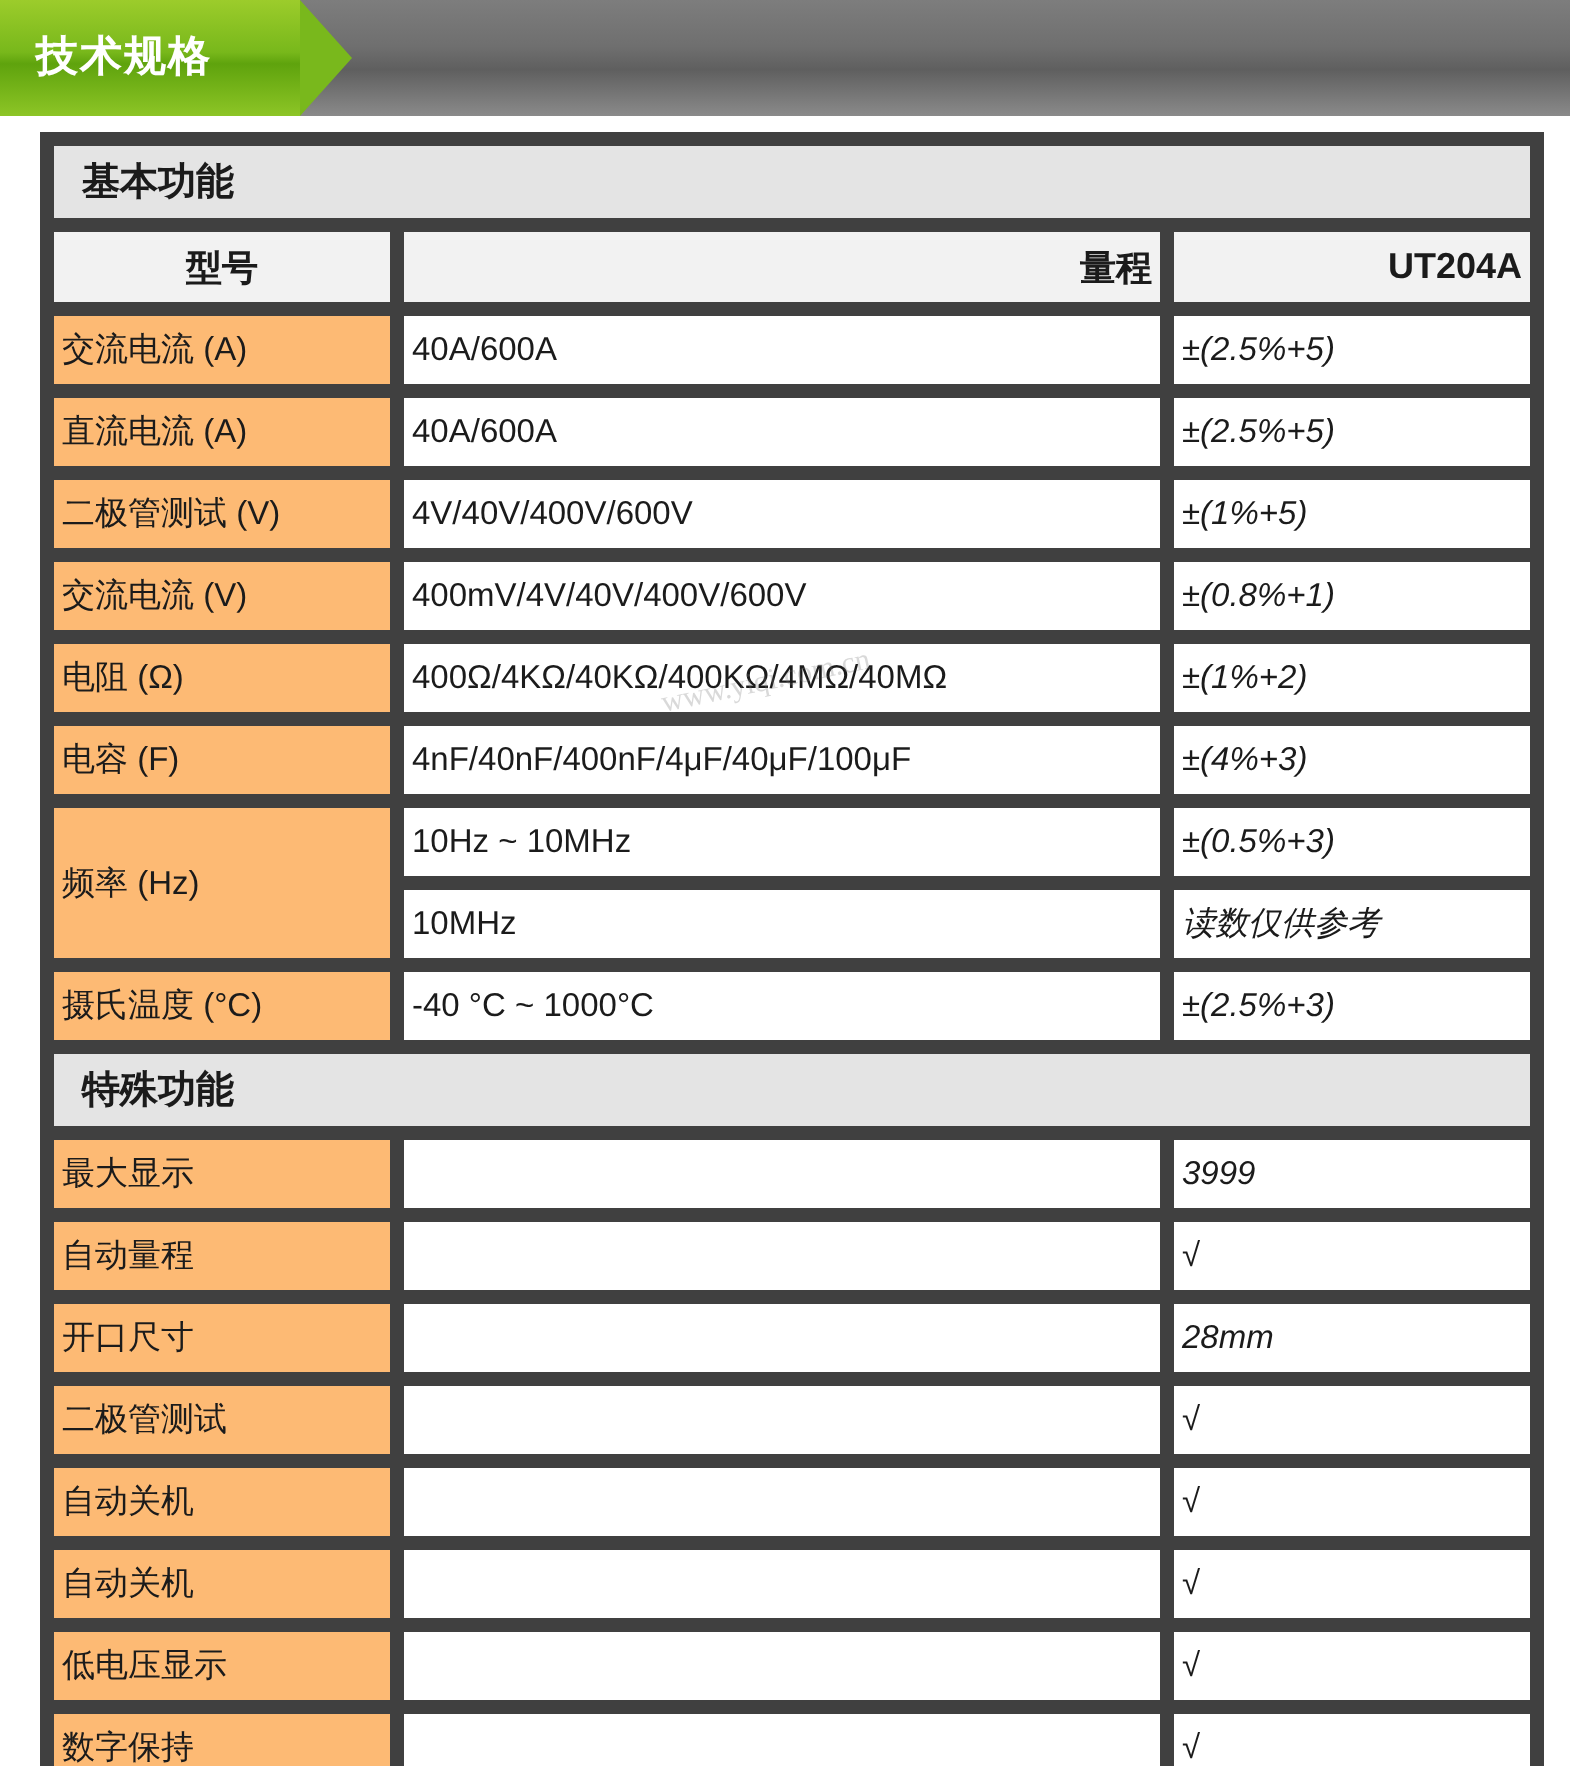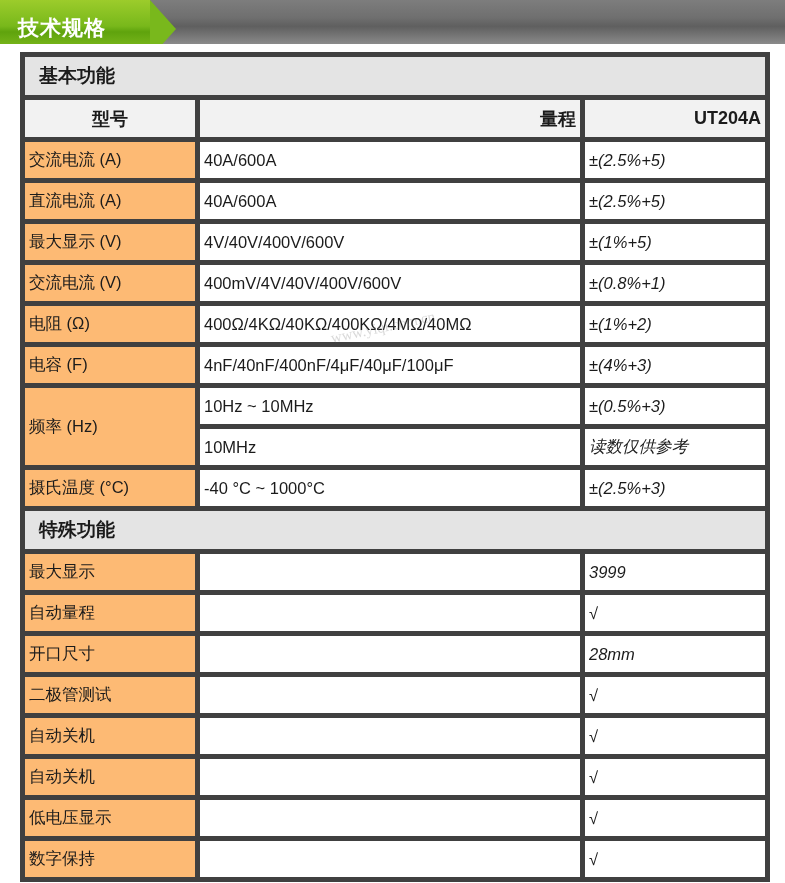--- a/index.html
+++ b/index.html
@@ -12,21 +12,21 @@
     background: #ffffff;
     font-family: "Liberation Sans", sans-serif;
     color: #222;
     overflow: hidden;
   }
 
   
   .banner {
     position: relative;
     width: 785px;
-    height: 44px;
+    height: 58px;
     background: linear-gradient(to bottom, #7d7d7d 0%, #6f6f6f 40%, #5f5f5f 60%, #8a8a8a 100%);
     overflow: hidden;
   }
   .banner-green {
     position: absolute;
     left: 0;
     top: 0;
     width: 150px;
     height: 58px;
     background: linear-gradient(to bottom, #9ccc2b 0%, #78b81b 45%, #5fa30d 55%, #8dc526 100%);
@@ -57,21 +57,21 @@
     box-sizing: border-box;
     position: relative;
   }
   table.spec {
     width: 745px;
     border-collapse: collapse;
     table-layout: fixed;
     background: #fff;
   }
   table.spec td, table.spec th {
-    border: 5px solid #404040;
+    border: 7px solid #404040;
     padding: 0 4px;
     font-size: 16.5px;
     font-weight: normal;
     text-align: left;
     vertical-align: middle;
     height: 41px;
     box-sizing: border-box;
     color: #1b1b1b;
   }
   .col-a { width: 175px; }
@@ -146,21 +146,21 @@
         <td class="label-cell">交流电流 (A)</td>
         <td>40A/600A</td>
         <td class="accuracy">±(2.5%+5)</td>
       </tr>
       <tr>
         <td class="label-cell">直流电流 (A)</td>
         <td>40A/600A</td>
         <td class="accuracy">±(2.5%+5)</td>
       </tr>
       <tr>
-        <td class="label-cell">最大显示 (V)</td>
+        <td class="label-cell">二极管测试 (V)</td>
         <td>4V/40V/400V/600V</td>
         <td class="accuracy">±(1%+5)</td>
       </tr>
       <tr>
         <td class="label-cell">交流电流 (V)</td>
         <td>400mV/4V/40V/400V/600V</td>
         <td class="accuracy">±(0.8%+1)</td>
       </tr>
       <tr>
         <td class="label-cell">电阻 (Ω)</td>

